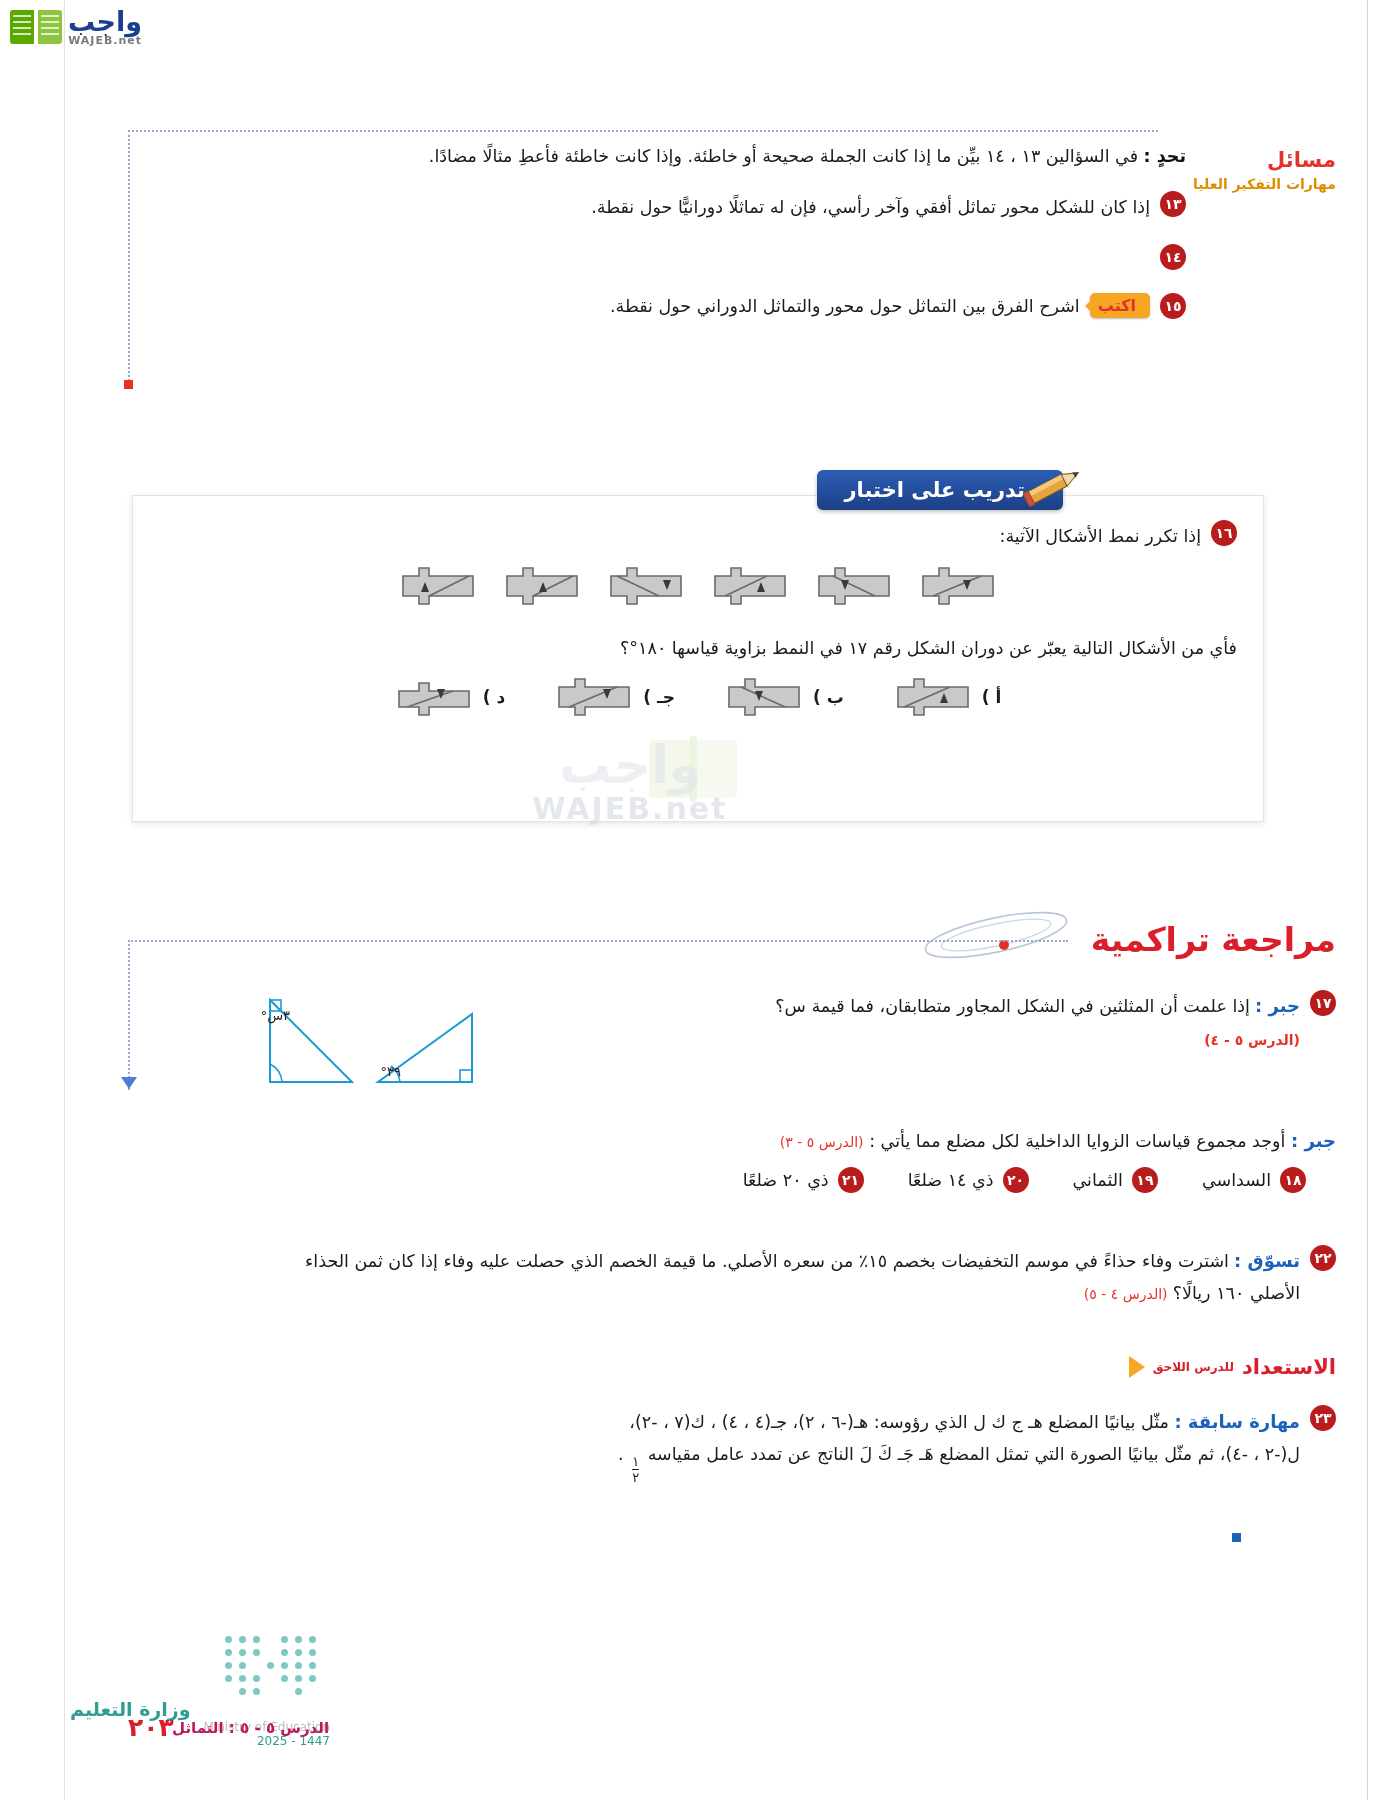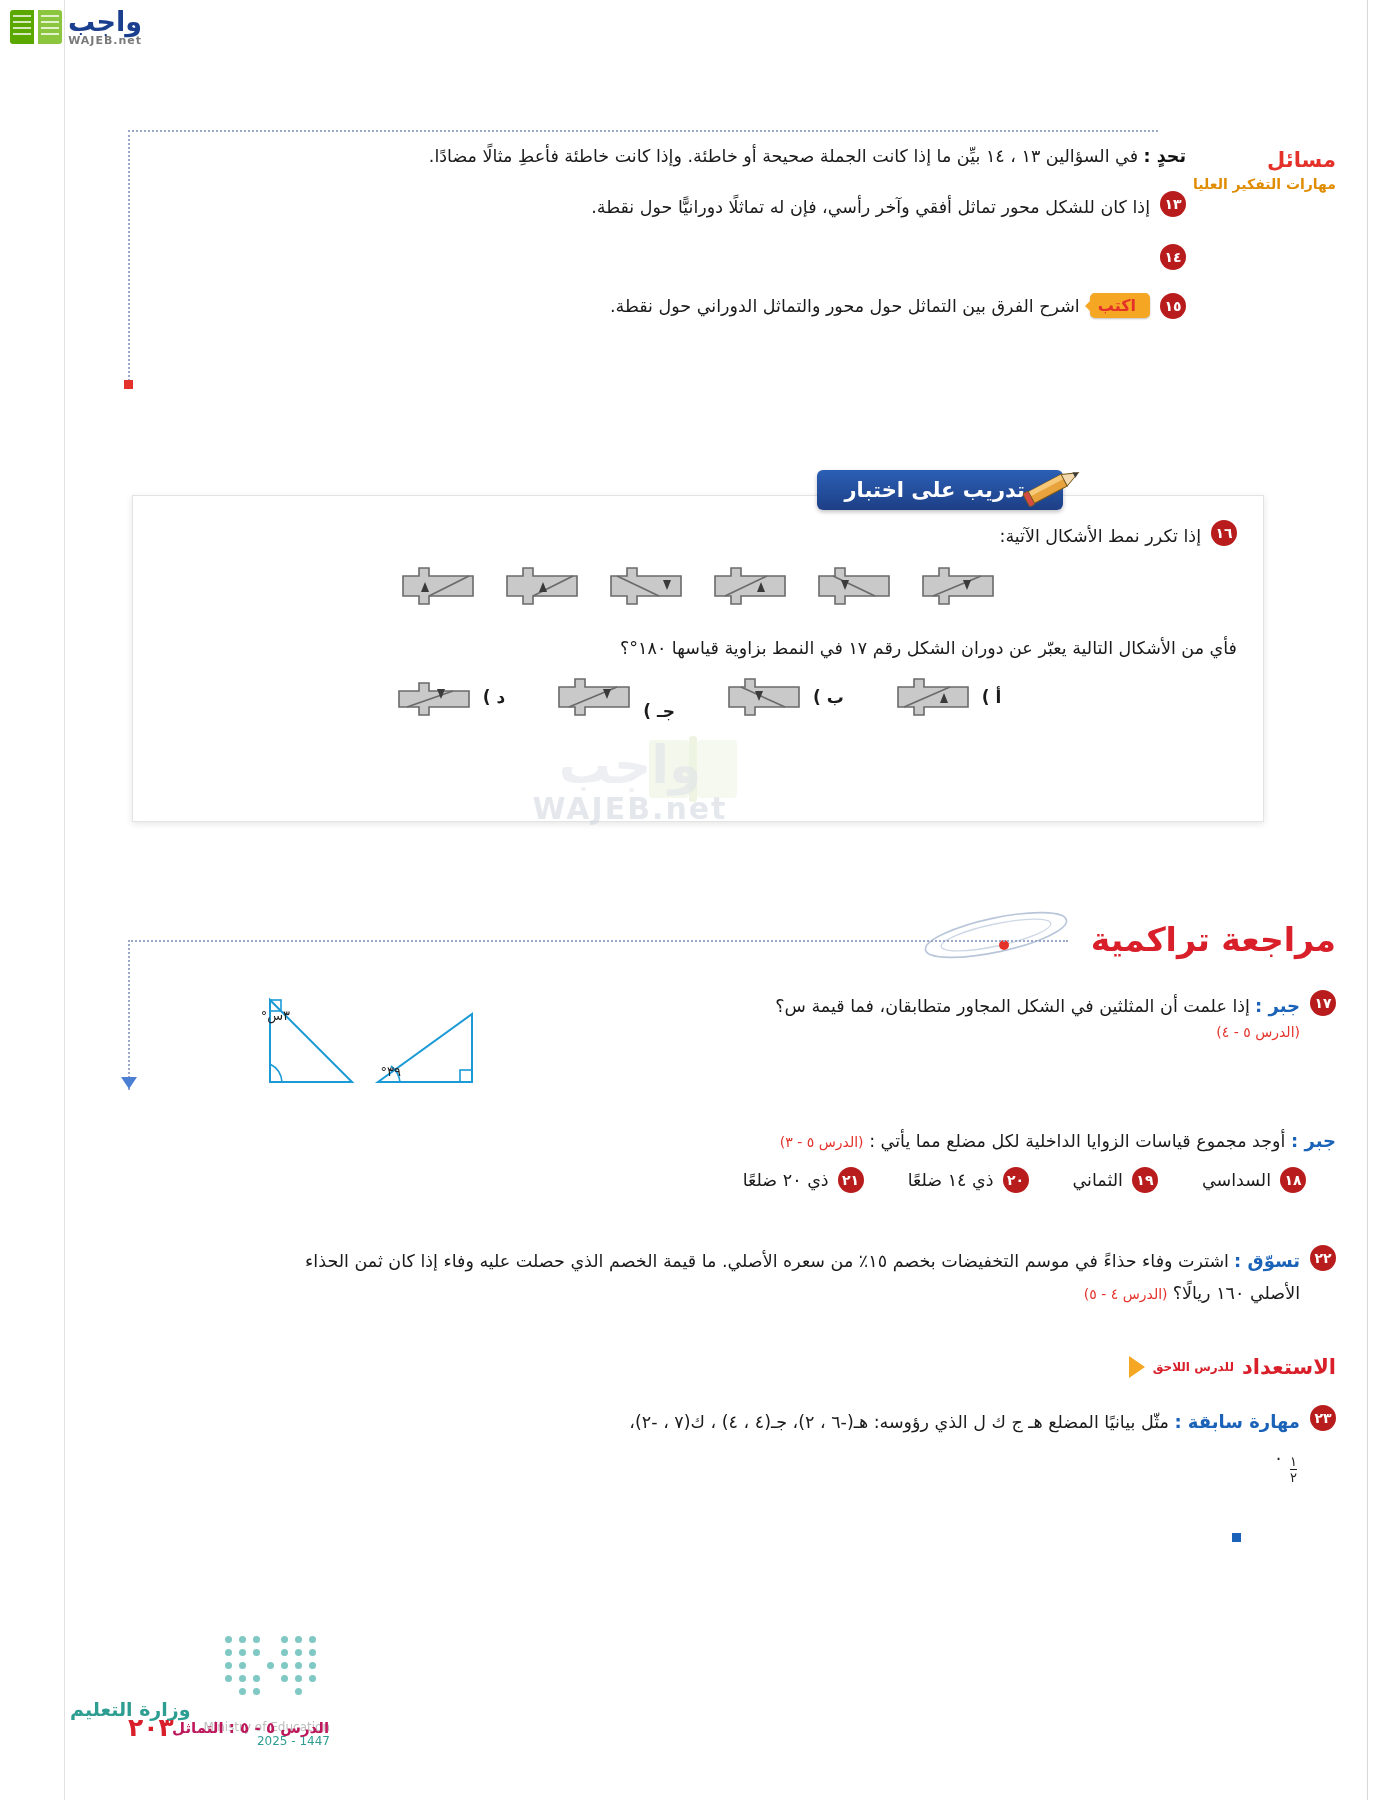--- a/index.html
+++ b/index.html
@@ -253,21 +253,21 @@
           </svg>
         </div>
         <div style="display:flex;align-items:center;gap:10px;margin-right:30px;">
           <span class="opt-label">ب )</span>
           <svg width="78" height="48" viewBox="0 0 78 48">
             <polygon points="4,14 20,14 20,6 30,6 30,14 74,14 74,34 30,34 30,42 20,42 20,34 4,34" fill="#c9c9c9" stroke="#6a6a6a" stroke-width="1.6"></polygon>
             <line x1="16" y1="14" x2="60" y2="34" stroke="#6a6a6a" stroke-width="1.6"></line>
             <polygon points="30,18 38,18 34,28" fill="#3a3a3a"></polygon>
           </svg>
         </div>
-        <div style="display:flex;align-items:flex-end;gap:10px;margin-right:30px;">
+        <div style="display:flex;align-items:center;gap:10px;margin-right:30px;">
           <span class="opt-label">جـ )</span>
           <svg width="78" height="48" viewBox="0 0 78 48">
             <polygon points="4,14 20,14 20,6 30,6 30,14 74,14 74,34 30,34 30,42 20,42 20,34 4,34" fill="#c9c9c9" stroke="#6a6a6a" stroke-width="1.6"></polygon>
             <line x1="14" y1="34" x2="62" y2="14" stroke="#6a6a6a" stroke-width="1.6"></line>
             <polygon points="48,16 56,16 52,26" fill="#3a3a3a"></polygon>
           </svg>
         </div>
         <div style="display:flex;align-items:center;gap:10px;margin-right:30px;">
           <span class="opt-label">د )</span>
           <svg width="78" height="48" viewBox="0 0 78 48">
@@ -301,21 +301,21 @@
   <svg style="position:absolute;left:120px;top:1070px;" width="18" height="20" viewBox="0 0 18 20">
     <polygon points="9,19 1,7 17,7" fill="#4a7fd4"></polygon>
   </svg>
 
   <div class="sec-17">
     <div class="q-row">
       <span class="num-badge">١٧</span>
       <div style="max-width:560px;">
         <span class="blue-b">جبر :</span>
         <span class="q-text">إذا علمت أن المثلثين في الشكل المجاور متطابقان، فما قيمة س؟</span>
-        <div style="margin-top:0;">
+        <div style="margin-top:8px;font-weight:bold;">
           <span class="lesson-ref">(الدرس ٥ - ٤)</span>
         </div>
       </div>
     </div>
   </div>
 
   <svg class="tri-fig" viewBox="0 0 230 110">
     <polygon points="10,10 10,92 92,92" fill="none" stroke="#1b9ad6" stroke-width="2"></polygon>
     <rect x="10" y="10" width="11" height="11" fill="none" stroke="#1b9ad6" stroke-width="1.6"></rect>
     <path d="M22 92 A22 22 0 0 0 10 74" fill="none" stroke="#1b9ad6" stroke-width="1.6"></path>
@@ -369,20 +369,21 @@
     <span class="prep-arrow"></span>
   </div>
 
   <div class="sec-23">
     <div class="q-row">
       <span class="num-badge">٢٣</span>
       <div style="max-width:1060px;" class="q-text">
         <span class="blue-b">مهارة سابقة :</span>
         <span>مثّل بيانيًا المضلع هـ ج ك ل الذي رؤوسه: هـ(-٦ ، ٢)، جـ(٤ ، ٤) ، ك(٧ ، -٢)،</span>
         <br>
+        <span>ل(-٢ ، -٤)، ثم مثّل بيانيًا الصورة التي تمثل المضلع هَـ جَـ كَ لَ الناتج عن تمدد عامل مقياسه</span>
         <span class="frac">
           <span class="num">١</span>
           <span class="den">٢</span>
         </span>
         <span>.</span>
       </div>
     </div>
   </div>
 
   <div class="sq" style="left:1232px;top:1533px;background:#1a63b8;"></div>

